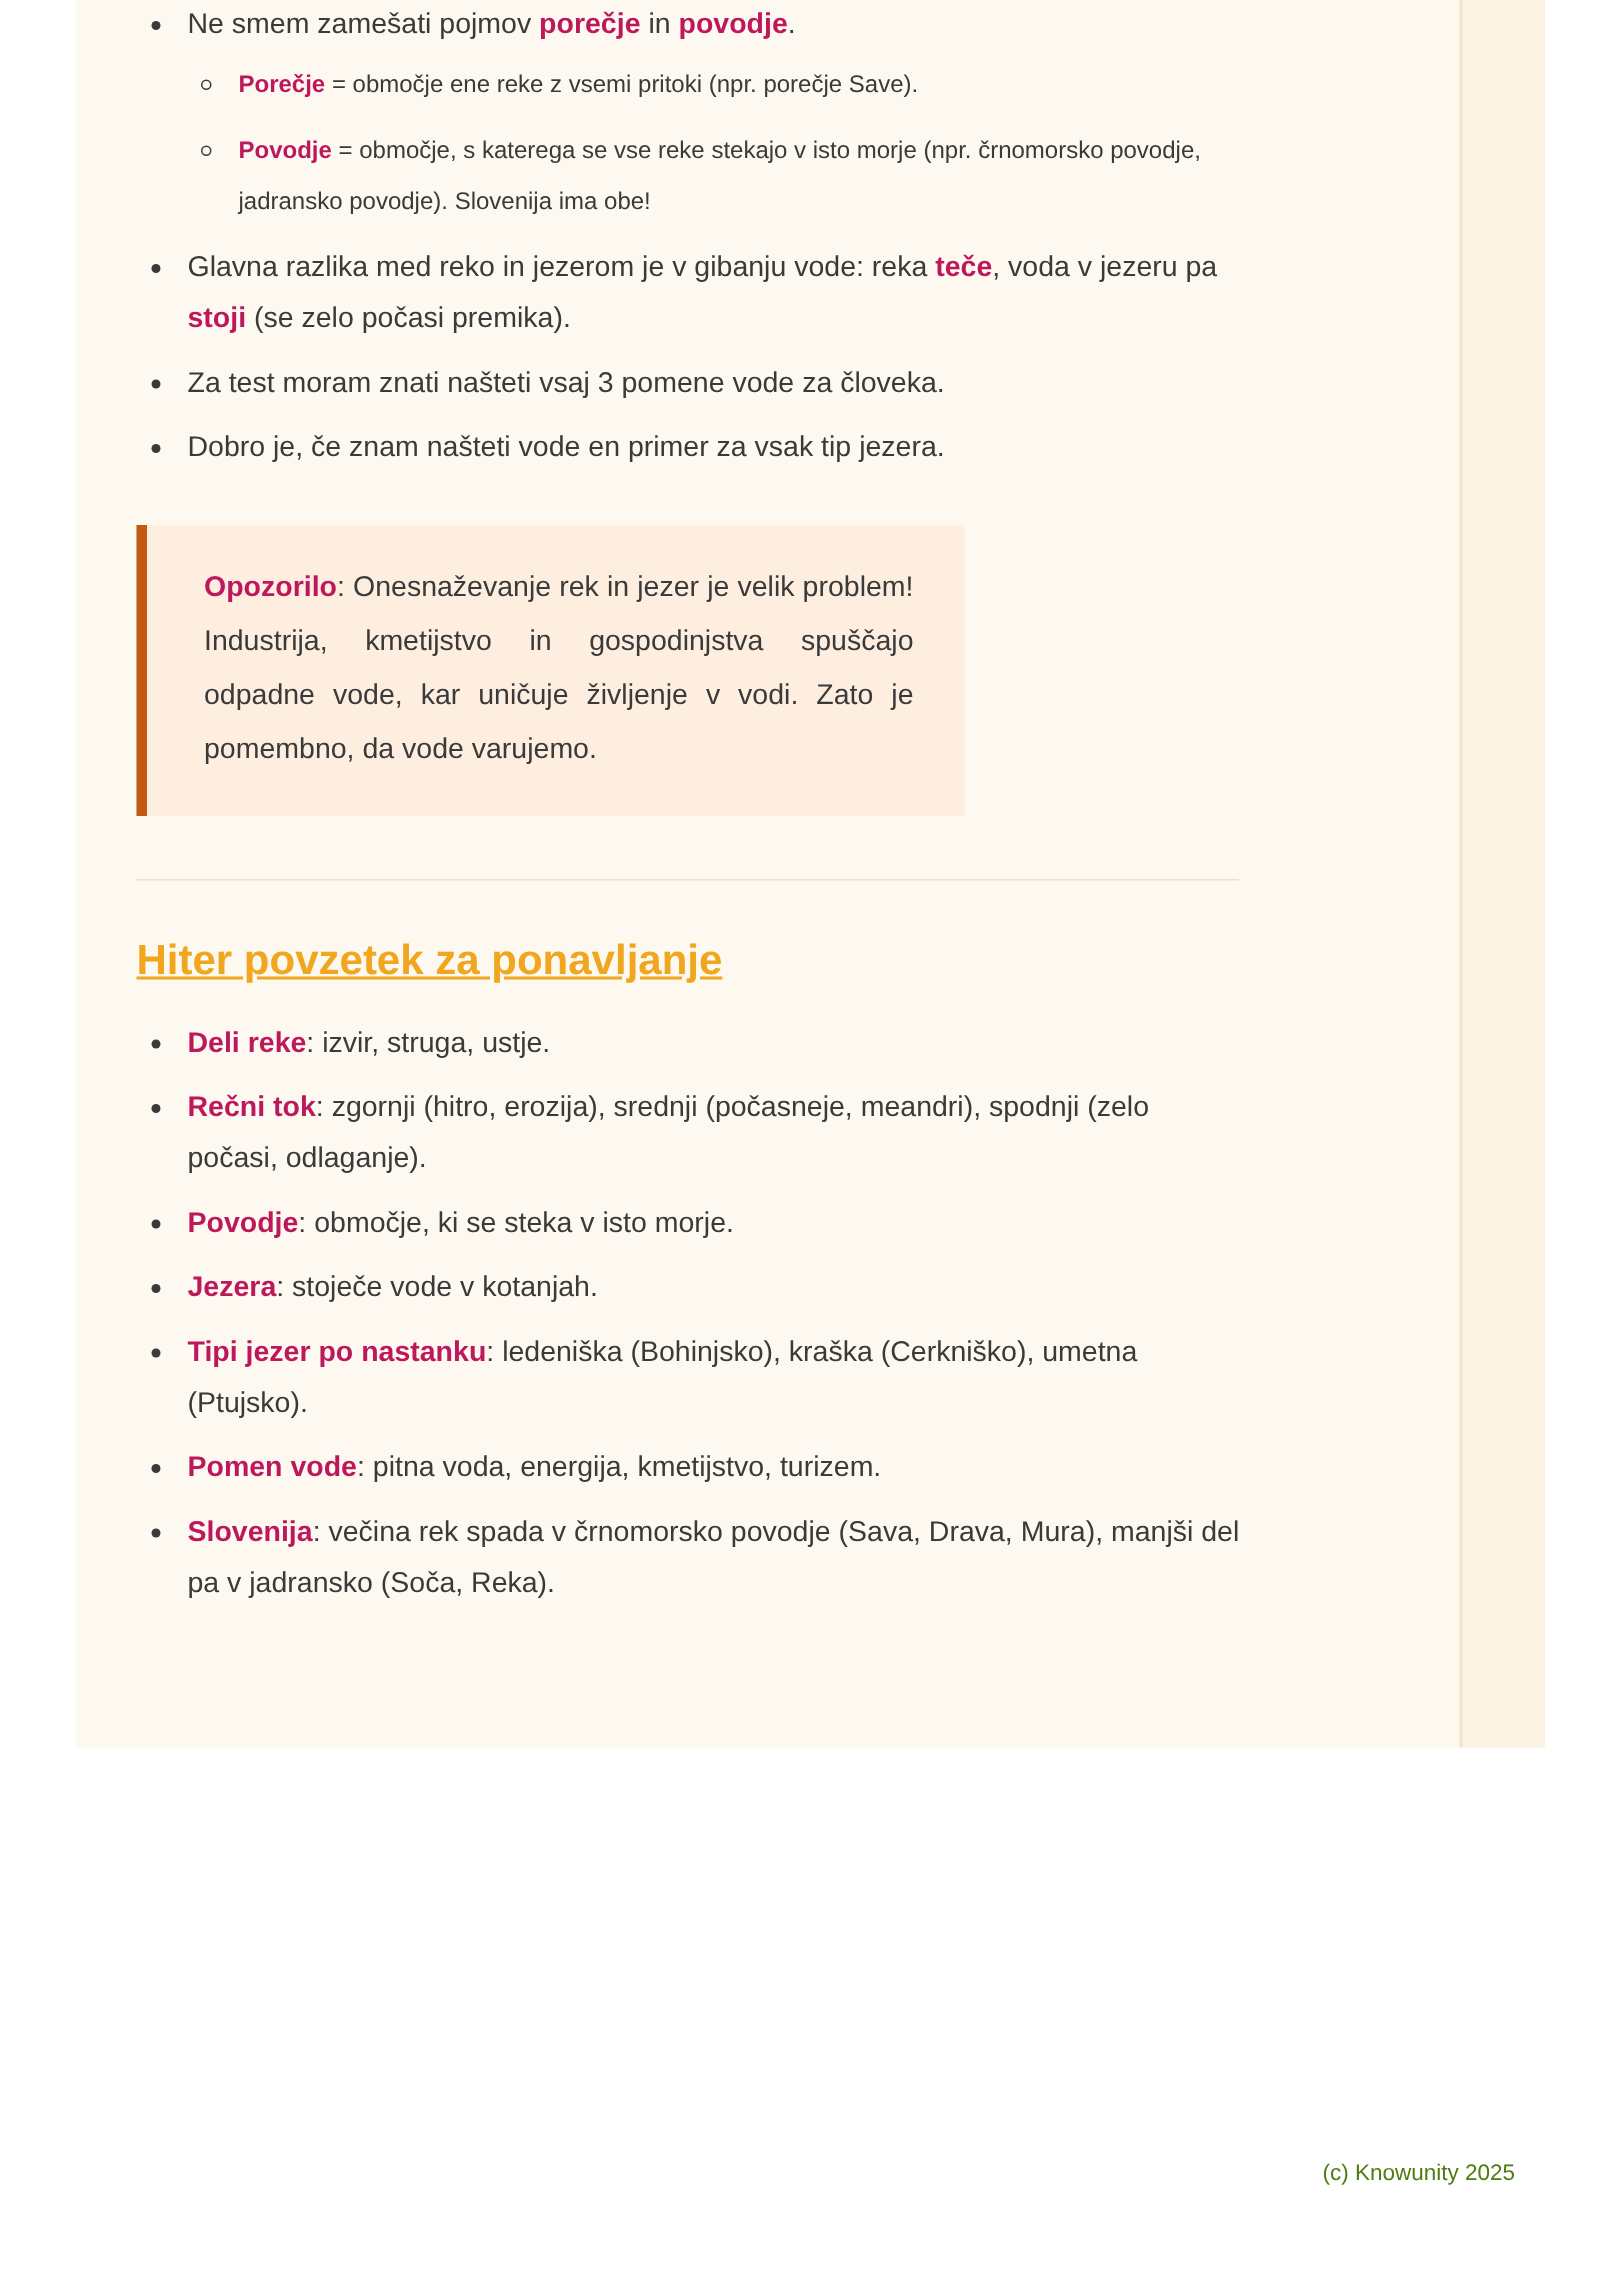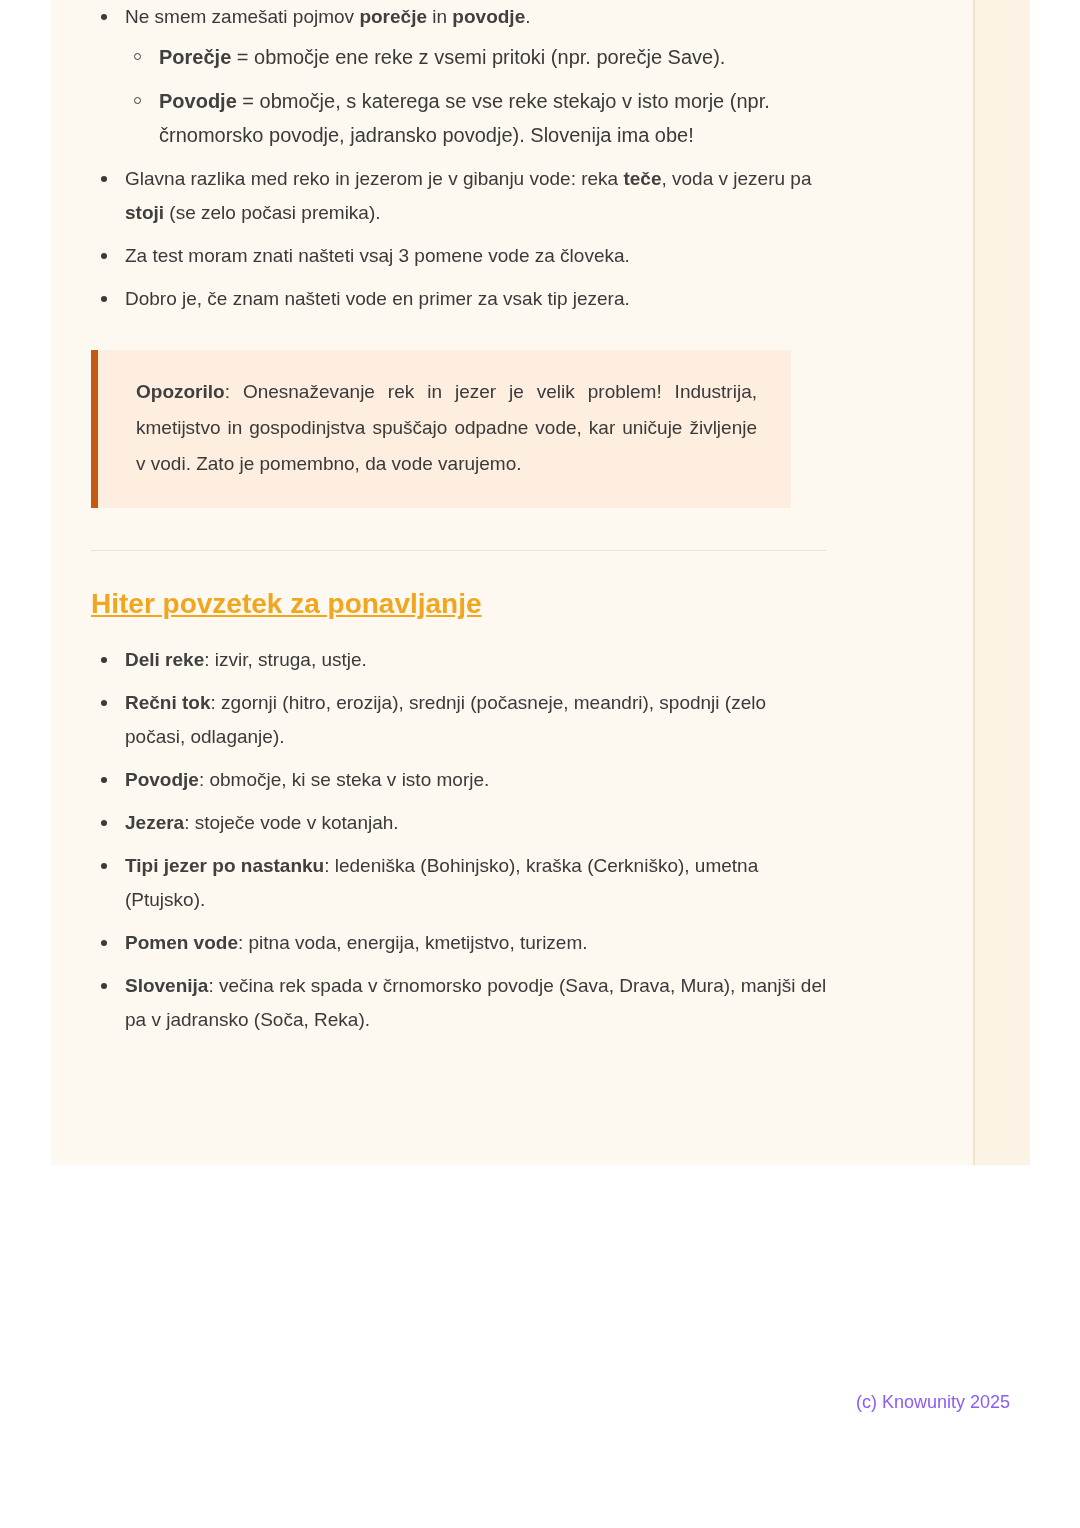--- a/index.html
+++ b/index.html
@@ -77,47 +77,47 @@
   }
 
   ul.lvl2 {
     list-style: none;
     margin: 6px 0 0 0;
     padding: 0;
   }
   ul.lvl2 > li {
     position: relative;
     padding-left: 34px;
-    font-size: 20px;
+    font-size: 16px;
     line-height: 34px;
     color: #3a3a3a;
     margin-bottom: 10px;
   }
   ul.lvl2 > li::before {
     content: "";
     position: absolute;
     left: 9px;
     top: 13px;
     width: 5px;
     height: 5px;
     border-radius: 50%;
     border: 1.5px solid #3a3a3a;
     background: transparent;
   }
 
-  b, .b { font-weight: bold; color: #404040; }
+  b, .b { font-weight: bold; color: #be185d; }
 
   
   .callout {
     position: relative;
     margin-top: 34px;
     background: #fdeee0;
     border-left: 7px solid #c25a12;
     padding: 24px 34px 26px 38px;
-    width: 700px;
+    width: 552px;
     box-sizing: border-box;
   }
   .callout p {
     margin: 0;
     font-size: 19px;
     line-height: 36px;
     text-align: justify;
     color: #3a3a3a;
   }
 
@@ -133,23 +133,23 @@
     line-height: 34px;
     color: #f0a61e;
     margin: 36px 0 22px 0;
     font-weight: bold;
     text-decoration: underline;
   }
 
   .footer {
     position: absolute;
     right: 70px;
-    top: 1392px;
-    font-size: 18px;
-    color: #8b5cf6;
+    top: 1440px;
+    font-size: 15px;
+    color: #4d7c0f;
   }
 
   
   .edge-band {
     position: absolute;
     left: 51px;
     top: 0;
     width: 18px;
     height: 186px;
     background: #fdf8f0;

